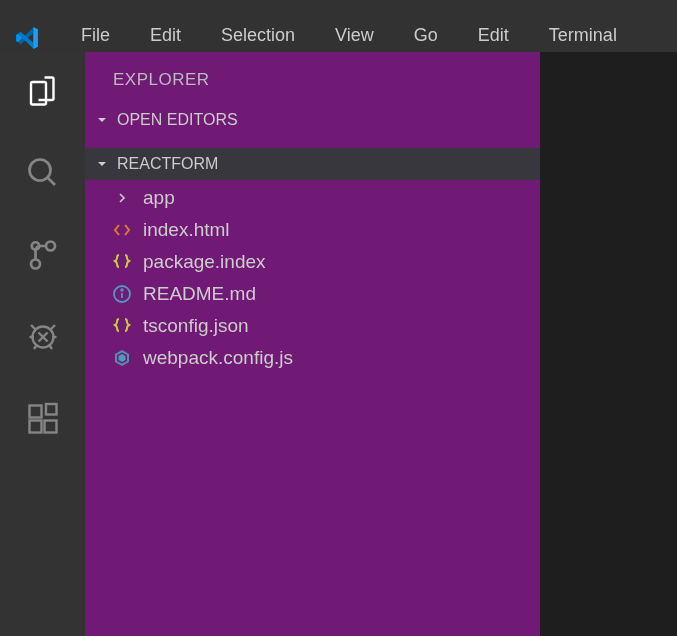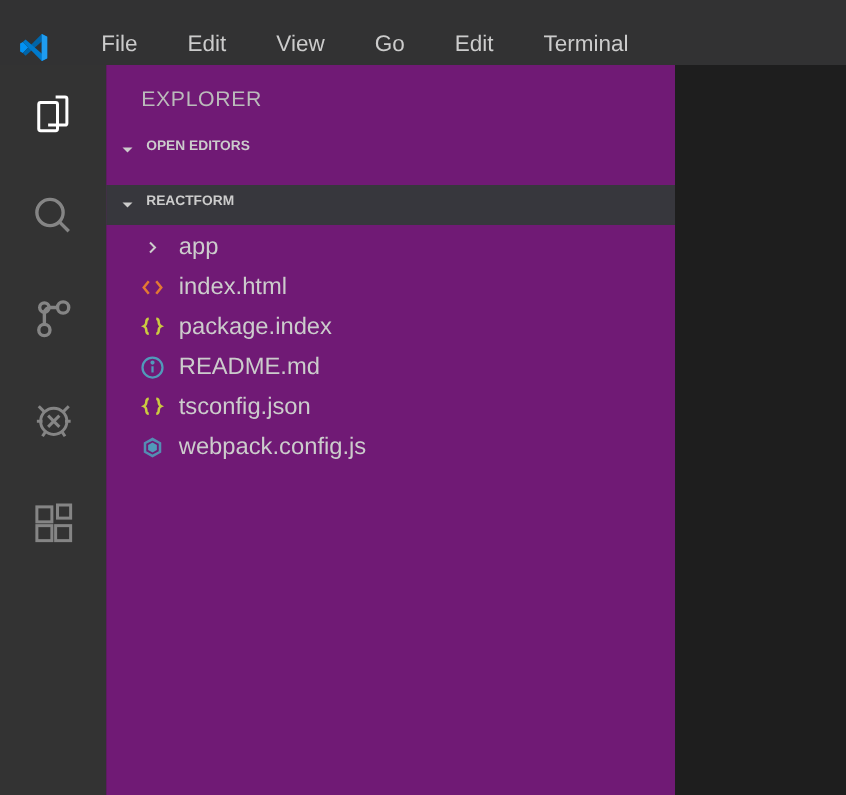--- a/index.html
+++ b/index.html
@@ -66,24 +66,24 @@
       flex-direction: column;
     }
     .sidebar-title {
       padding: 18px 28px 14px;
       font-size: 17px;
       color: #bbbbbb;
       letter-spacing: 0.5px;
     }
     .section-header {
       display: flex;
-      align-items: flex-start;
+      align-items: center;
       padding: 7px 8px;
-      font-size: 11px;
-      font-weight: 700;
+      font-size: 16px;
+      font-weight: 400;
       color: #cccccc;
       cursor: pointer;
       gap: 6px;
     }
     .section-header.hover { background: #37373d; margin-top: 12px; }
     .chevron {
       width: 18px;
       height: 18px;
       display: inline-flex;
       align-items: center;
@@ -120,20 +120,21 @@
   <div class="logo">
     <svg width="26" height="26" viewBox="0 0 24 24">
         <path fill="#0098ff" d="M17 2L7 12l10 10 4-2V4l-4-2zM3 8l4 4-4 4-2-1V9l2-1zm4 4L17 2v20L7 12z" opacity="0.95"></path>
         <path fill="#0065a9" d="M17 2L3 16l2 2L21 4l-4-2z"></path>
         <path fill="#007acc" d="M17 22L3 8l2-2 16 14-4 2z"></path>
         <path fill="#1f9cf0" d="M17 2l4 2v16l-4 2V2z"></path>
       </svg>
   </div>
   <div class="menu-item">File</div>
   <div class="menu-item">Edit</div>
+  <div class="menu-item">Selection</div>
   <div class="menu-item">View</div>
   <div class="menu-item">Go</div>
   <div class="menu-item">Edit</div>
   <div class="menu-item">Terminal</div>
 </div>
 
 <div class="body">
   <div class="activitybar">
     <div class="activity-icon active">
       <svg width="36" height="36" viewBox="0 0 24 24" fill="none" stroke="currentColor" stroke-width="1.6">

